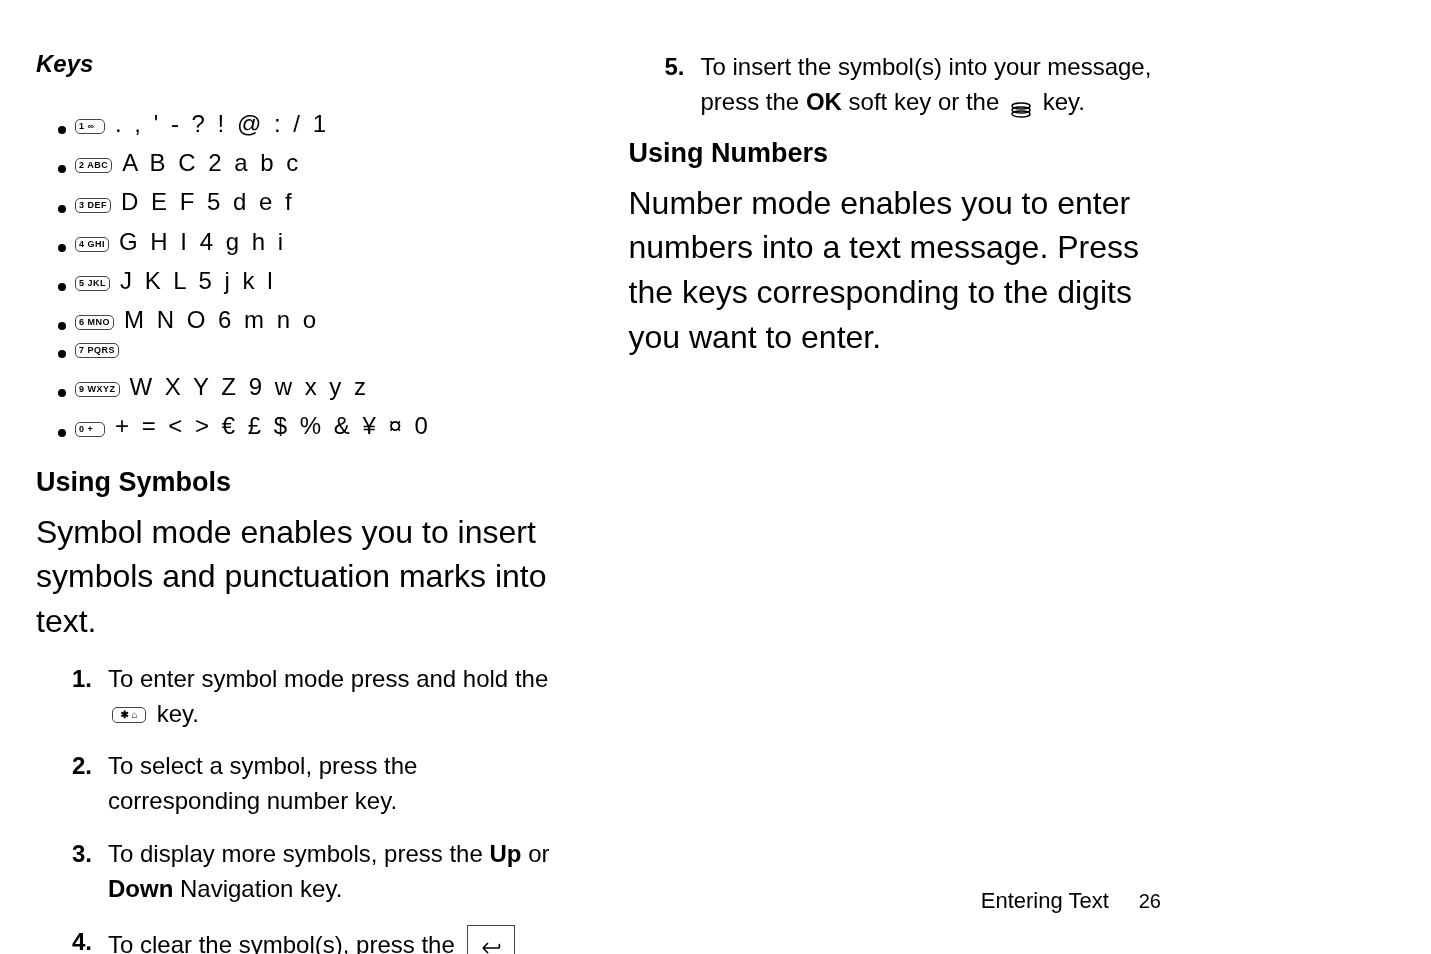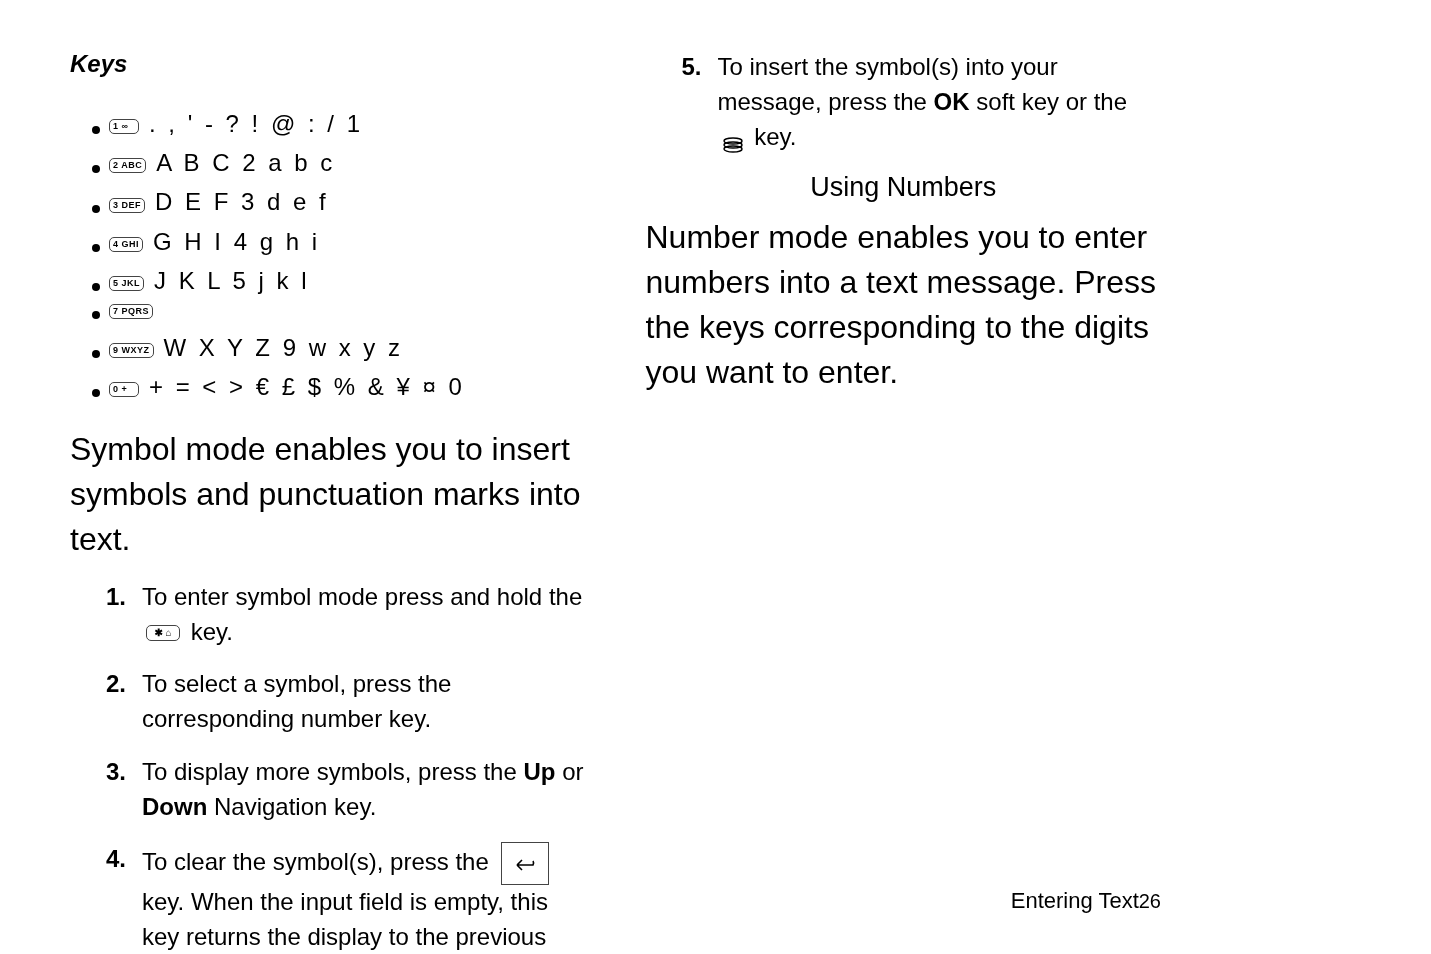--- a/index.html
+++ b/index.html
@@ -9,21 +9,21 @@
     width: 1431px;
     height: 954px;
     font-family: Arial, Helvetica, sans-serif;
     color: #000;
   }
   .page {
     position: relative;
     width: 1231px;
     height: 954px;
     box-sizing: border-box;
-    padding: 50px 70px 0 70px;
+    padding: 50px 70px 0 36px;
     display: flex;
     gap: 60px;
   }
   .col {
     width: 590px;
   }
   .keys-title {
     font-weight: bold;
     font-style: italic;
     font-size: 24px;
@@ -74,25 +74,24 @@
     font-size: 10px;
     font-weight: bold;
     padding: 2px 4px;
     min-width: 24px;
     text-align: center;
     vertical-align: middle;
     line-height: 1;
     margin: 0 4px;
   }
   .h2 {
-    font-weight: 400;
+    font-weight: 700;
     font-size: 27px;
     margin: 0 0 12px 0;
     font-family: Arial, Helvetica, sans-serif;
-    text-align: center;
   }
   .para {
     font-size: 32px;
     line-height: 1.4;
     margin: 0 0 18px 0;
   }
   ol.steps {
     margin: 0 0 0 36px;
     padding: 0;
     list-style: none;
@@ -116,20 +115,21 @@
   .chars {
     letter-spacing: 3px;
   }
   .footer {
     position: absolute;
     right: 70px;
     bottom: 40px;
     font-size: 22px;
     display: flex;
     align-items: baseline;
+    gap: 30px;
   }
   .footer .pn {
     font-size: 20px;
   }
   .back-key {
     display: inline-block;
     border: 1px solid #444;
     padding: 3px 12px;
     vertical-align: middle;
     margin: 0 6px;
@@ -162,48 +162,54 @@
         <span class="chars">. , ' - ? ! @ : / 1</span>
       </li>
       <li>
         <span class="bullet"></span>
         <span class="keycap">2 ABC</span>
         <span class="chars">A B C 2 a b c</span>
       </li>
       <li>
         <span class="bullet"></span>
         <span class="keycap">3 DEF</span>
-        <span class="chars">D E F 3 d e f</span>
+        <span class="chars">D E F 5 d e f</span>
       </li>
       <li>
         <span class="bullet"></span>
         <span class="keycap">4 GHI</span>
         <span class="chars">G H I 4 g h i</span>
       </li>
       <li>
         <span class="bullet"></span>
         <span class="keycap">5 JKL</span>
         <span class="chars">J K L 5 j k l</span>
       </li>
       <li>
         <span class="bullet"></span>
+        <span class="keycap">6 MNO</span>
+        <span class="chars">M N O 6 m n o</span>
+      </li>
+      <li>
+        <span class="bullet"></span>
         <span class="keycap">7 PQRS</span>
       </li>
       <li>
         <span class="bullet"></span>
         <span class="keycap">9 WXYZ</span>
         <span class="chars">W X Y Z 9 w x y z</span>
       </li>
       <li>
         <span class="bullet"></span>
         <span class="keycap">0 +</span>
         <span class="chars">+ = &lt; &gt; € £ $ % &amp; ¥ ¤ 0</span>
       </li>
     </ul>
 
+    <p class="h2">Using Symbols</p>
     <p class="para">Symbol mode enables you to insert symbols and punctuation marks into text.</p>
 
     <ol class="steps">
       <li>
         <span class="num">1.</span>
         <span class="stext">
           <span>To enter symbol mode press and hold the </span>
           <span class="keycap-inline">✱ ⌂</span>
           <span> key.</span>
         </span>

